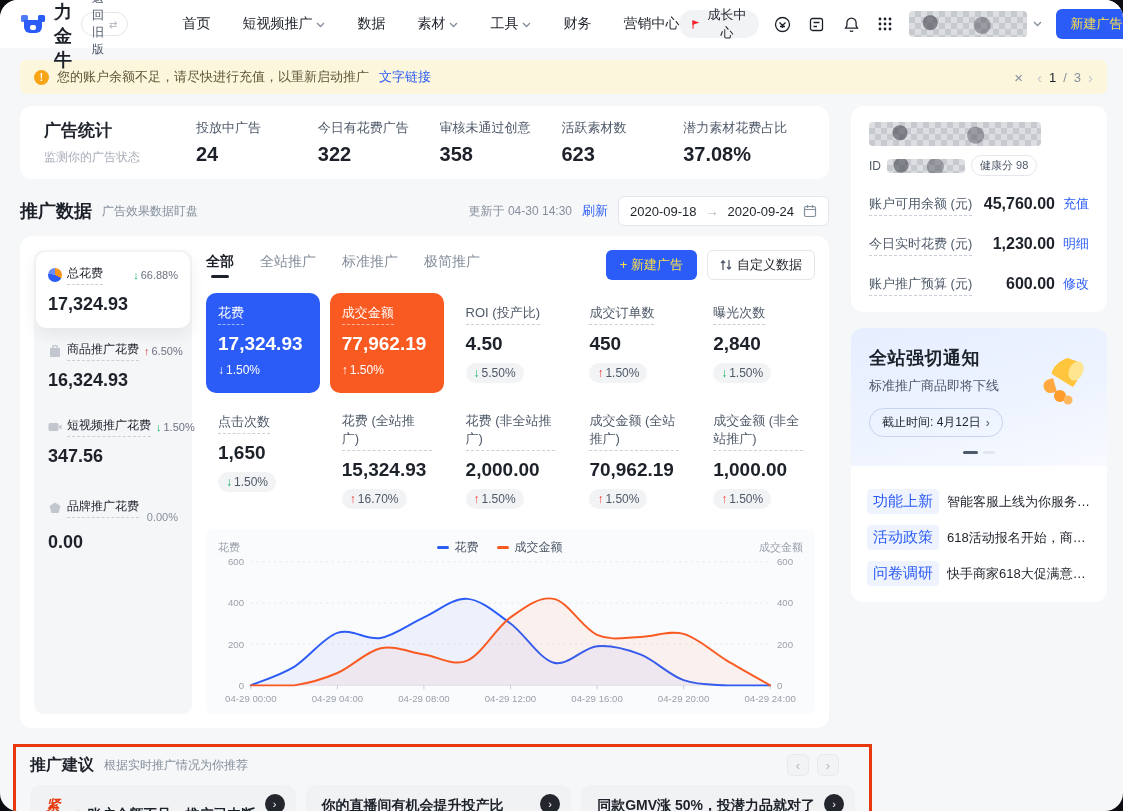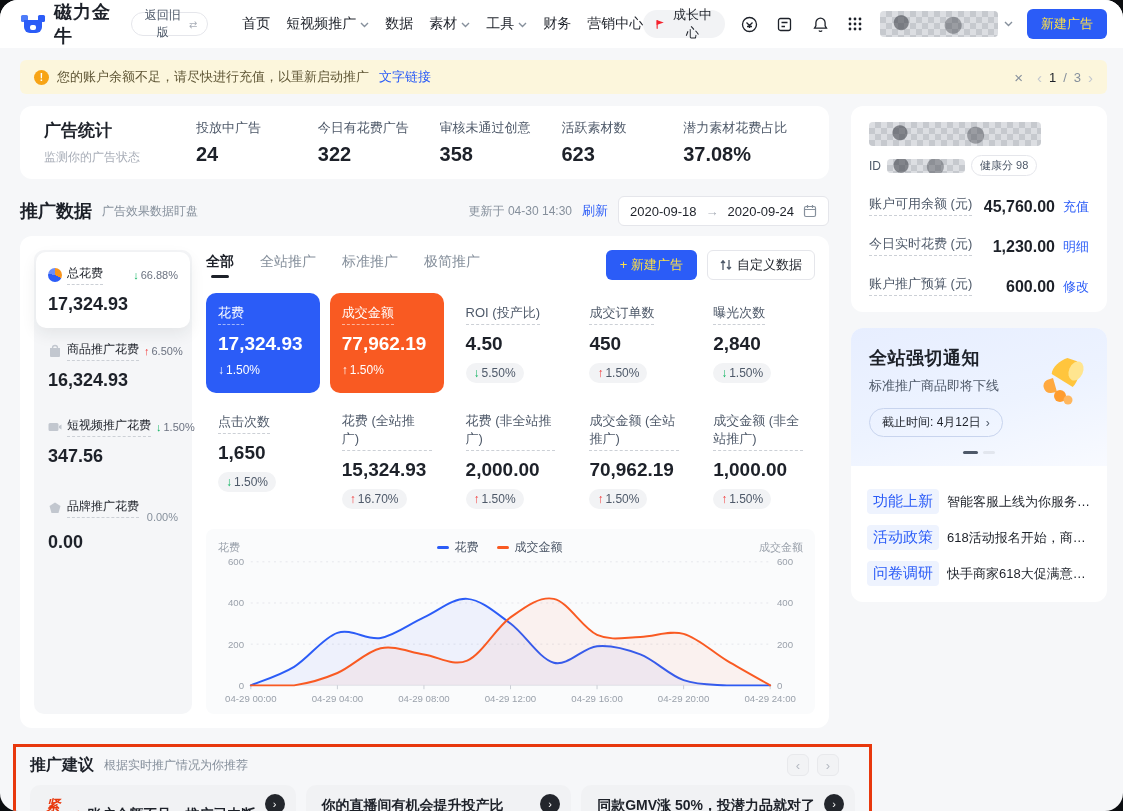--- a/index.html
+++ b/index.html
@@ -5,21 +5,21 @@
 *{box-sizing:border-box;margin:0;padding:0;}
 html,body{width:1123px;height:811px;}
 body{background:#0b0d10;font-family:"Liberation Sans","DejaVu Sans",sans-serif;position:relative;}
 .frame{position:absolute;inset:0;background:#f6f7f9;border-radius:18px;overflow:hidden;}
 
 .topbar{height:48px;background:#fff;display:flex;align-items:center;padding:0 16px 0 20px;}
 .brand-area{display:flex;align-items:center;gap:8px;}
 .brand-name{font-size:18px;font-weight:bold;color:#1d2129;letter-spacing:1px;}
 .back-pill{display:inline-flex;align-items:center;gap:5px;border:1px solid #e5e6eb;background:#fff;border-radius:999px;height:24px;padding:0 10px;font-size:12px;color:#4e5969;cursor:pointer;}
 .back-pill .swap{font-size:10px;color:#a9aeb8;}
-.main-nav{display:flex;align-items:center;gap:16px;margin-left:34px;}
+.main-nav{display:flex;align-items:center;gap:32px;margin-left:54px;}
 .nav-item{display:flex;align-items:center;gap:4px;font-size:14px;color:#1d2129;cursor:pointer;white-space:nowrap;}
 .nav-item svg{margin-top:1px;}
 .topbar-right{margin-left:auto;display:flex;align-items:center;gap:14px;}
 .growth-pill{display:inline-flex;align-items:center;gap:6px;background:#f2f3f5;border:none;border-radius:999px;height:28px;padding:0 12px;font-size:13px;color:#1d2129;cursor:pointer;}
 .icon-btn{width:26px;height:26px;border:none;background:transparent;display:flex;align-items:center;justify-content:center;cursor:pointer;}
 .account-chip{display:flex;align-items:center;gap:6px;cursor:pointer;}
 .primary-btn{background:#2B5CF7;color:#fde047;border:none;border-radius:6px;height:30px;padding:0 14px;font-size:13px;cursor:pointer;white-space:nowrap;}
 
 .mosaic{background:
  radial-gradient(circle at 18% 45%, rgba(55,58,66,.55) 0 7px, transparent 8px),
@@ -101,21 +101,21 @@
 .lg-blue{background:#2B5CF7;} .lg-orange{background:#F95A22;}
 #chart-svg{width:100%;display:block;}
 .tick{font-size:10px;fill:#9aa1ab;}
 
 .account-card{padding:16px 18px;}
 .acct-name{width:172px;height:24px;}
 .acct-id-row{display:flex;align-items:center;gap:6px;margin-top:9px;}
 .acct-id-label{font-size:12px;color:#4e5969;}
 .acct-id-blur{width:78px;height:14px;}
 .health-pill{border:1px solid #e5e6eb;border-radius:999px;font-size:11px;color:#4e5969;padding:2px 8px;white-space:nowrap;}
-.acct-row{display:flex;align-items:flex-end;margin-top:19px;}
+.acct-row{display:flex;align-items:flex-start;margin-top:19px;}
 .acct-row .lbl{font-size:13px;color:#4e5969;border-bottom:1px dashed #ccd0d6;padding-bottom:2px;}
 .acct-row .val{margin-left:auto;font-size:16px;font-weight:bold;color:#1d2129;}
 .acct-row .act{font-size:13px;color:#2B5CF7;margin-left:8px;cursor:pointer;text-decoration:none;}
 .notice-card{margin-top:16px;overflow:hidden;}
 .notice-top{position:relative;padding:18px 18px 12px;background:linear-gradient(165deg,#e7eeff 0%,#edf3ff 55%,#f8faff 100%);}
 .notice-top h3{font-size:18px;color:#1d2129;letter-spacing:.5px;}
 .notice-top .sub{font-size:13px;color:#4e5969;margin-top:7px;}
 .deadline-pill{display:inline-flex;align-items:center;gap:5px;margin-top:13px;background:transparent;border:1px solid #c8d4ee;border-radius:999px;padding:5px 12px;font-size:12px;color:#1d2129;cursor:pointer;}
 .megaphone{position:absolute;right:16px;top:26px;}
 .dots{display:flex;gap:5px;justify-content:center;margin-top:14px;}

